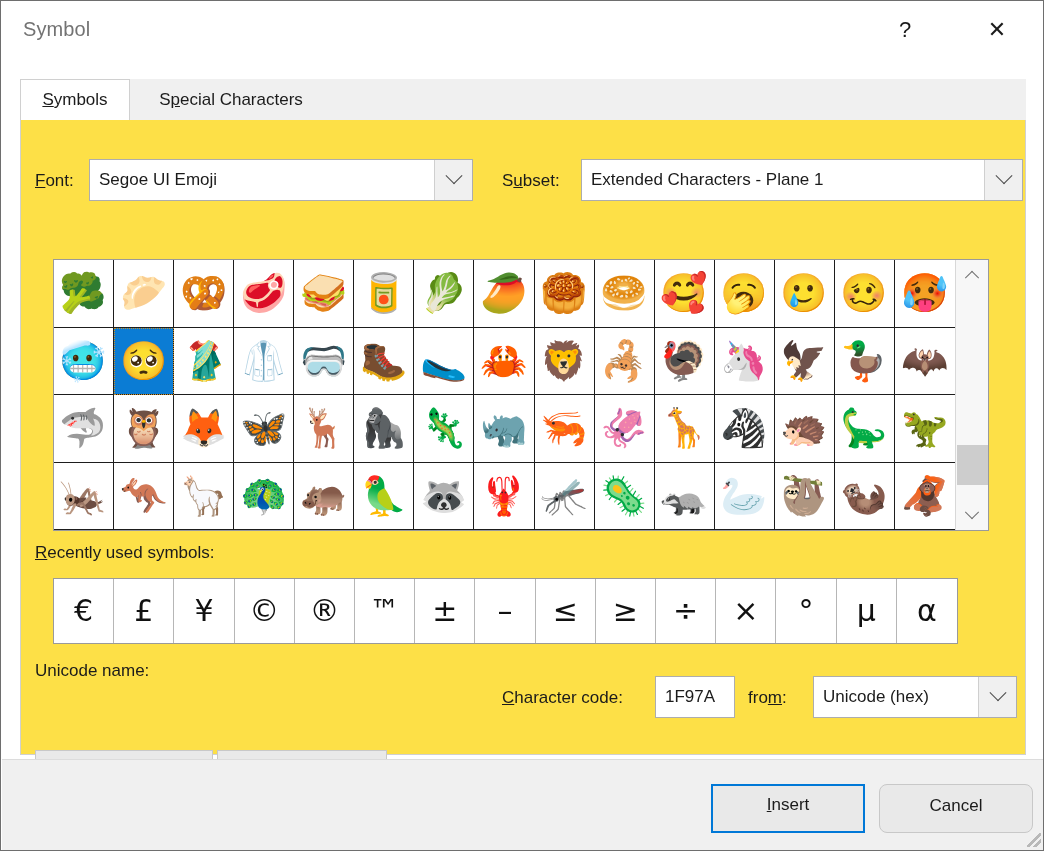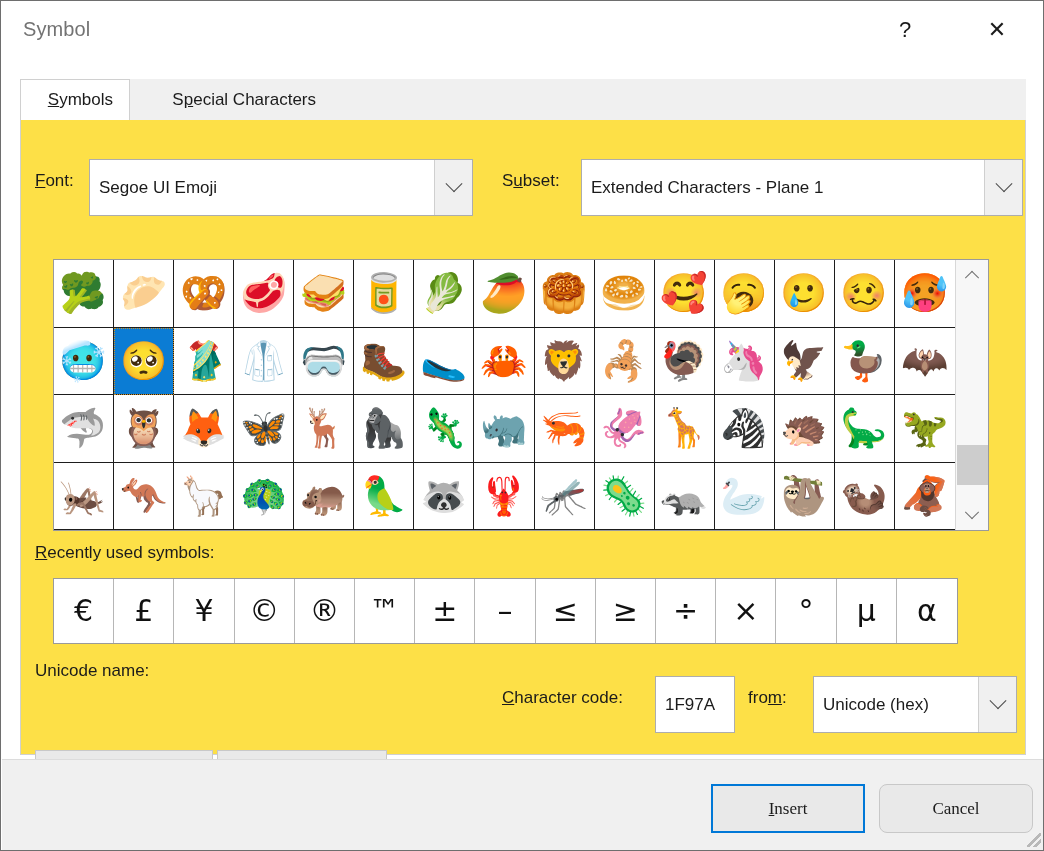--- a/index.html
+++ b/index.html
@@ -89,21 +89,21 @@
     background-image: radial-gradient(#d9d9d9 .6px, transparent .7px);
     background-size: 4px 4px;
   }
   .tab {
     position: absolute;
     top: 0;
     height: 42px;
     box-sizing: border-box;
     display: flex;
     align-items: center;
-    justify-content: flex-end;
+    justify-content: center;
     font-size: 17px;
     color: #1b1b1b;
     padding: 0 16px;
   }
   .tab.selected {
     background: #ffffff;
     border: 1px solid #d0d0d0;
     border-bottom: 1px solid #ffffff;
   }
   #tab-symbols { left: 0px; width: 110px; }
@@ -130,21 +130,21 @@
     color: #1b1b1b;
     white-space: nowrap;
   }
 
   
   .combo {
     position: absolute;
     box-sizing: border-box;
     border: 1px solid #adadad;
     background: #ffffff;
-    height: 57px;
+    height: 42px;
   }
   .combo-value {
     position: absolute;
     left: 9px;
     top: 0;
     right: 40px;
     height: 100%;
     display: flex;
     align-items: center;
     font-size: 17px;
@@ -287,23 +287,23 @@
   .btn {
     position: absolute;
     box-sizing: border-box;
     background: #e9e9e9;
     background-image: radial-gradient(#dcdcdc .6px, transparent .7px);
     background-size: 4px 4px;
     border: 1px solid #c8c8c8;
     font-size: 17px;
     color: #1b1b1b;
     display: flex;
-    align-items: center;
-    justify-content: center;
-    font-family: Liberation Serif, serif;
+    align-items: flex-end;
+    justify-content: center;
+    font-family: Liberation Sans, sans-serif;
     padding: 16px;
   }
   .btn.disabled { color: #a0a0a0; }
   .btn.default { border: 2px solid #0078d7; }
 
   
   #footer {
     position: absolute;
     left: 1px;
     top: 758px;

